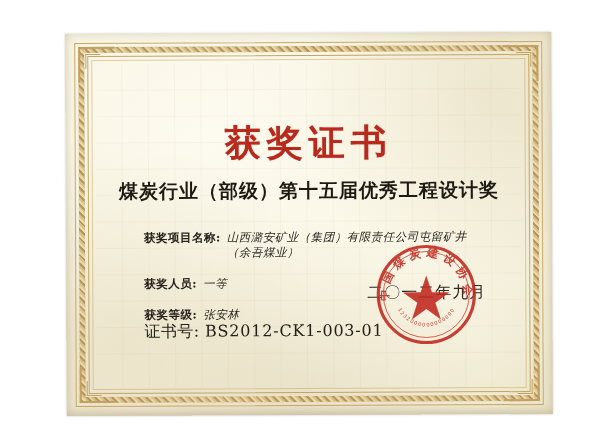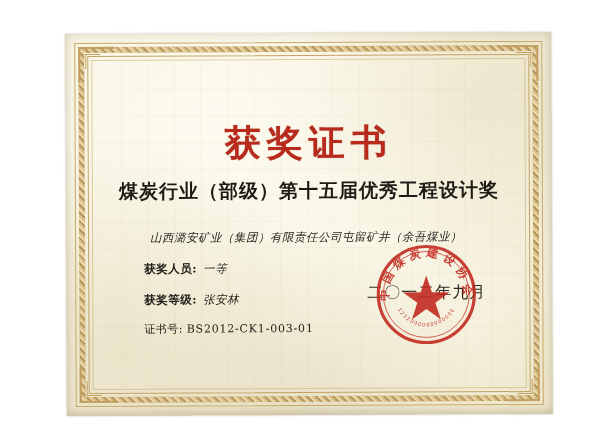--- a/index.html
+++ b/index.html
@@ -181,21 +181,21 @@
     letter-spacing: 0.5px;
     color: #2a2620;
     font-style: italic;
   }
 
   .cert-no {
     position: absolute;
     left: 46px;
     top: 256px;
     font-family: "DejaVu Serif", "Liberation Serif", serif;
-    font-size: 11px;
+    font-size: 16px;
     color: #23201a;
     letter-spacing: 0.4px;
   }
   .cert-no .cert-no-value {
     letter-spacing: 0.8px;
   }
 
   .date-line {
     position: absolute;
     right: 34px;
@@ -254,20 +254,21 @@
     </svg>
 
     <div class="content">
 
       <div class="main-title">获奖证书</div>
 
       <div class="subtitle">煤炭行业（部级）第十五届优秀工程设计奖</div>
 
       <div class="fields">
         <div class="field-row">
+          <span class="field-label">获奖项目名称:</span>
           <span class="field-value">山西潞安矿业（集团）有限责任公司屯留矿井（余吾煤业）</span>
         </div>
         <div class="field-row">
           <span class="field-label">获奖人员:</span>
           <span class="field-value">一等</span>
         </div>
         <div class="field-row">
           <span class="field-label">获奖等级:</span>
           <span class="field-value">张安林</span>
         </div>

